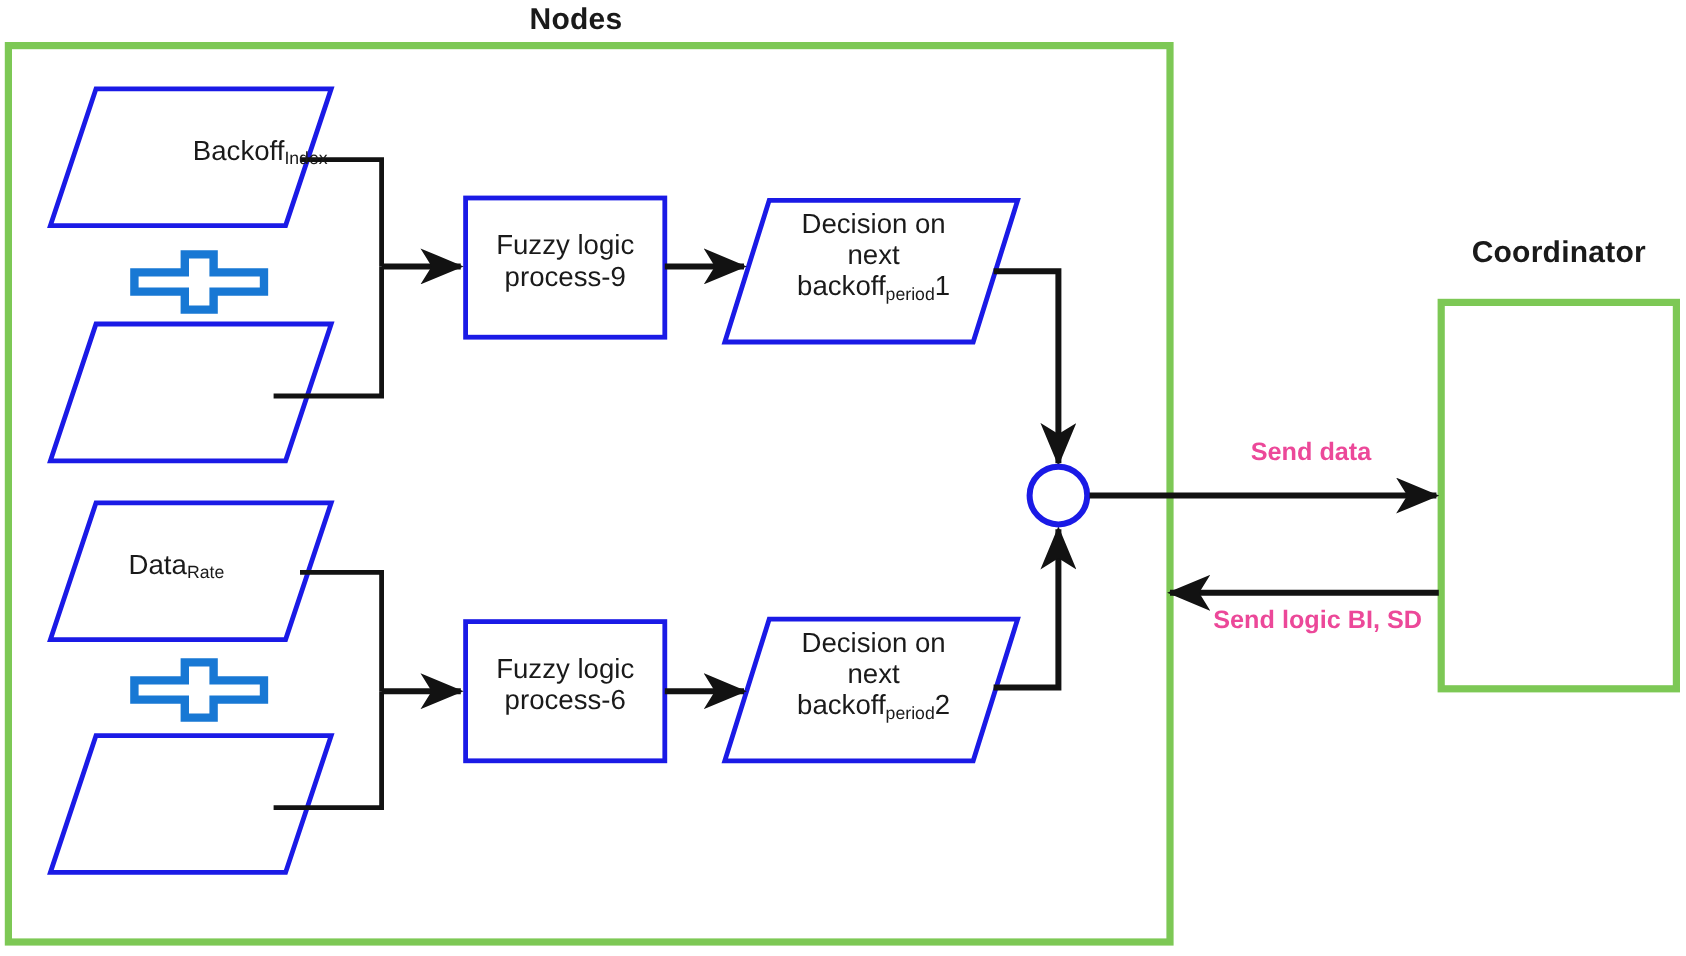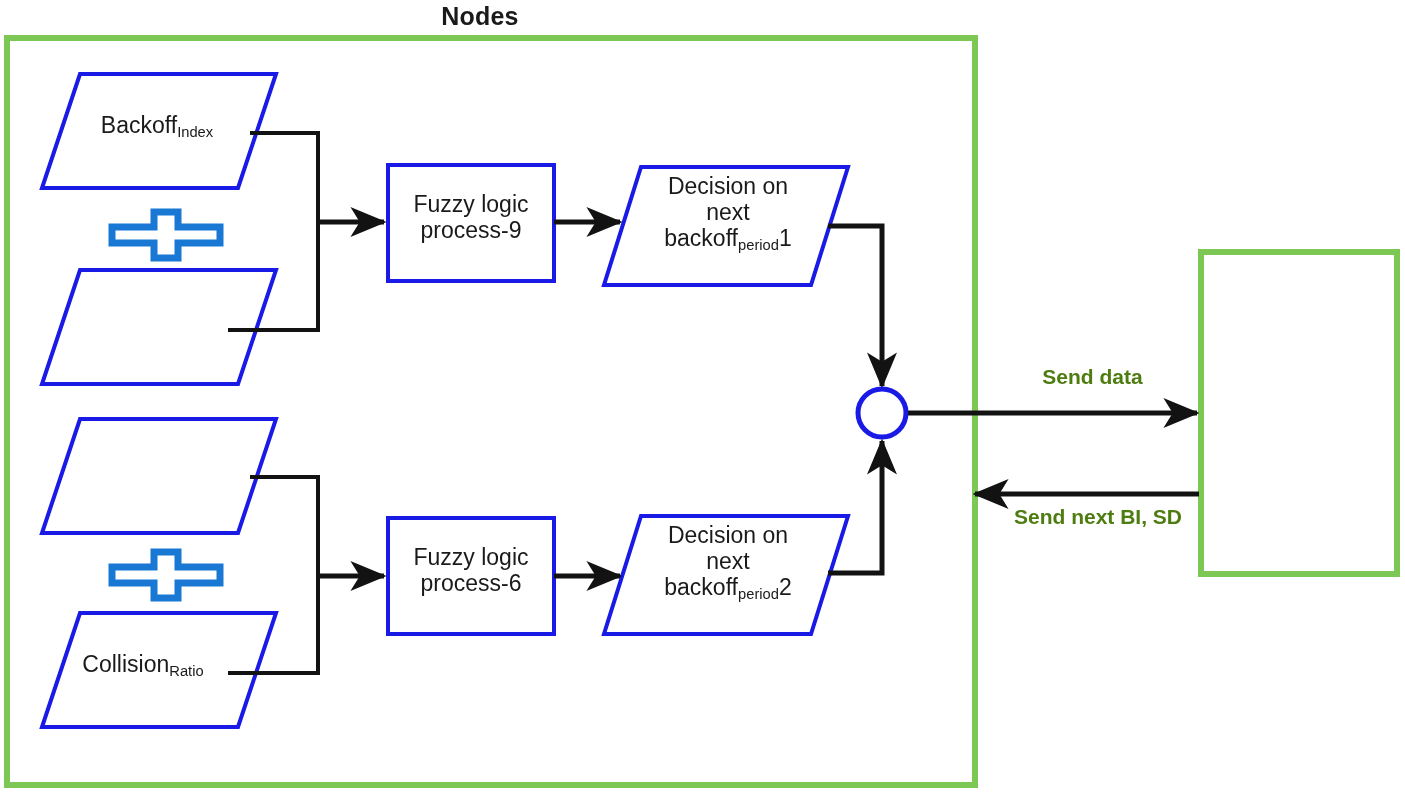--- a/index.html
+++ b/index.html
@@ -45,21 +45,21 @@
   }
   .node-text sub {
     font-size: 0.64em;
     vertical-align: baseline;
     position: relative;
     top: 0.30em;
   }
   .edge-label {
     font-size: 21px;
     font-weight: 700;
-    color: #4d7c0f;
+    color: #ec4899;
     white-space: normal;
     text-align: center;
   }
   .plus-icon {
     position: absolute;
   }
 </style>
 </head>
 <body>
 
@@ -110,40 +110,41 @@
 
     <circle cx="882" cy="413" r="24" fill="#ffffff" stroke="#1a1ae6" stroke-width="5"></circle>
 
     <path d="M 908,413 L 1197,413" fill="none" stroke="#121212" stroke-width="5" marker-end="url(#arrowBlack)"></path>
 
     <path d="M 1199,494 L 975,494" fill="none" stroke="#121212" stroke-width="5" marker-end="url(#arrowBlack)"></path>
   </svg>
 
   <div class="lbl group-title" style="left:395px; top:2px; width:170px;">Nodes</div>
 
+  <div class="lbl group-title" style="left:1209px; top:196px; width:180px;">Coordinator</div>
 
-  <div class="lbl node-text" style="left:57px; top:113px; width:200px;"><span>Backoff</span><sub>Index</sub></div>
+  <div class="lbl node-text" style="left:73px; top:113px; width:200px;text-align:right;"><span>Backoff</span><sub>Index</sub></div>
 
 
+  <div class="lbl node-text" style="left:52px; top:458px; width:190px;"><span>Data</span><sub>Rate</sub></div>
 
-  <div class="lbl node-text" style="left:38px; top:652px; width:210px;"><span>Collision</span><sub>Ratio</sub></div>
 
   <svg class="plus-icon" style="left:108px; top:208px;" width="116" height="54" viewBox="0 0 116 54">
     <path d="M46,4 L70,4 L70,19 L112,19 L112,35 L70,35 L70,50 L46,50 L46,35 L4,35 L4,19 L46,19 Z" fill="#ffffff" stroke="#1878d4" stroke-width="7" stroke-linejoin="miter"></path>
   </svg>
 
   <svg class="plus-icon" style="left:108px; top:548px;" width="116" height="54" viewBox="0 0 116 54">
     <path d="M46,4 L70,4 L70,19 L112,19 L112,35 L70,35 L70,50 L46,50 L46,35 L4,35 L4,19 L46,19 Z" fill="#ffffff" stroke="#1878d4" stroke-width="7" stroke-linejoin="miter"></path>
   </svg>
 
   <div class="lbl node-text" style="left:388px; top:192px; width:166px;"><span>Fuzzy logic</span><br><span>process-9</span></div>
 
   <div class="lbl node-text" style="left:388px; top:545px; width:166px;"><span>Fuzzy logic</span><br><span>process-6</span></div>
 
   <div class="lbl node-text" style="left:628px; top:174px; width:200px;"><span>Decision on</span><br><span>next</span><br><span>backoff</span><sub>period</sub><span>1</span></div>
 
   <div class="lbl node-text" style="left:628px; top:523px; width:200px;"><span>Decision on</span><br><span>next</span><br><span>backoff</span><sub>period</sub><span>2</span></div>
 
   <div class="lbl edge-label" style="left:985px; top:365px; width:215px;">Send data</div>
 
-  <div class="lbl edge-label" style="left:1000px; top:505px; width:196px;">Send  next BI, SD</div>
+  <div class="lbl edge-label" style="left:1000px; top:505px; width:196px;">Send  logic BI, SD</div>
 
 </div>
 
 </body></html>

